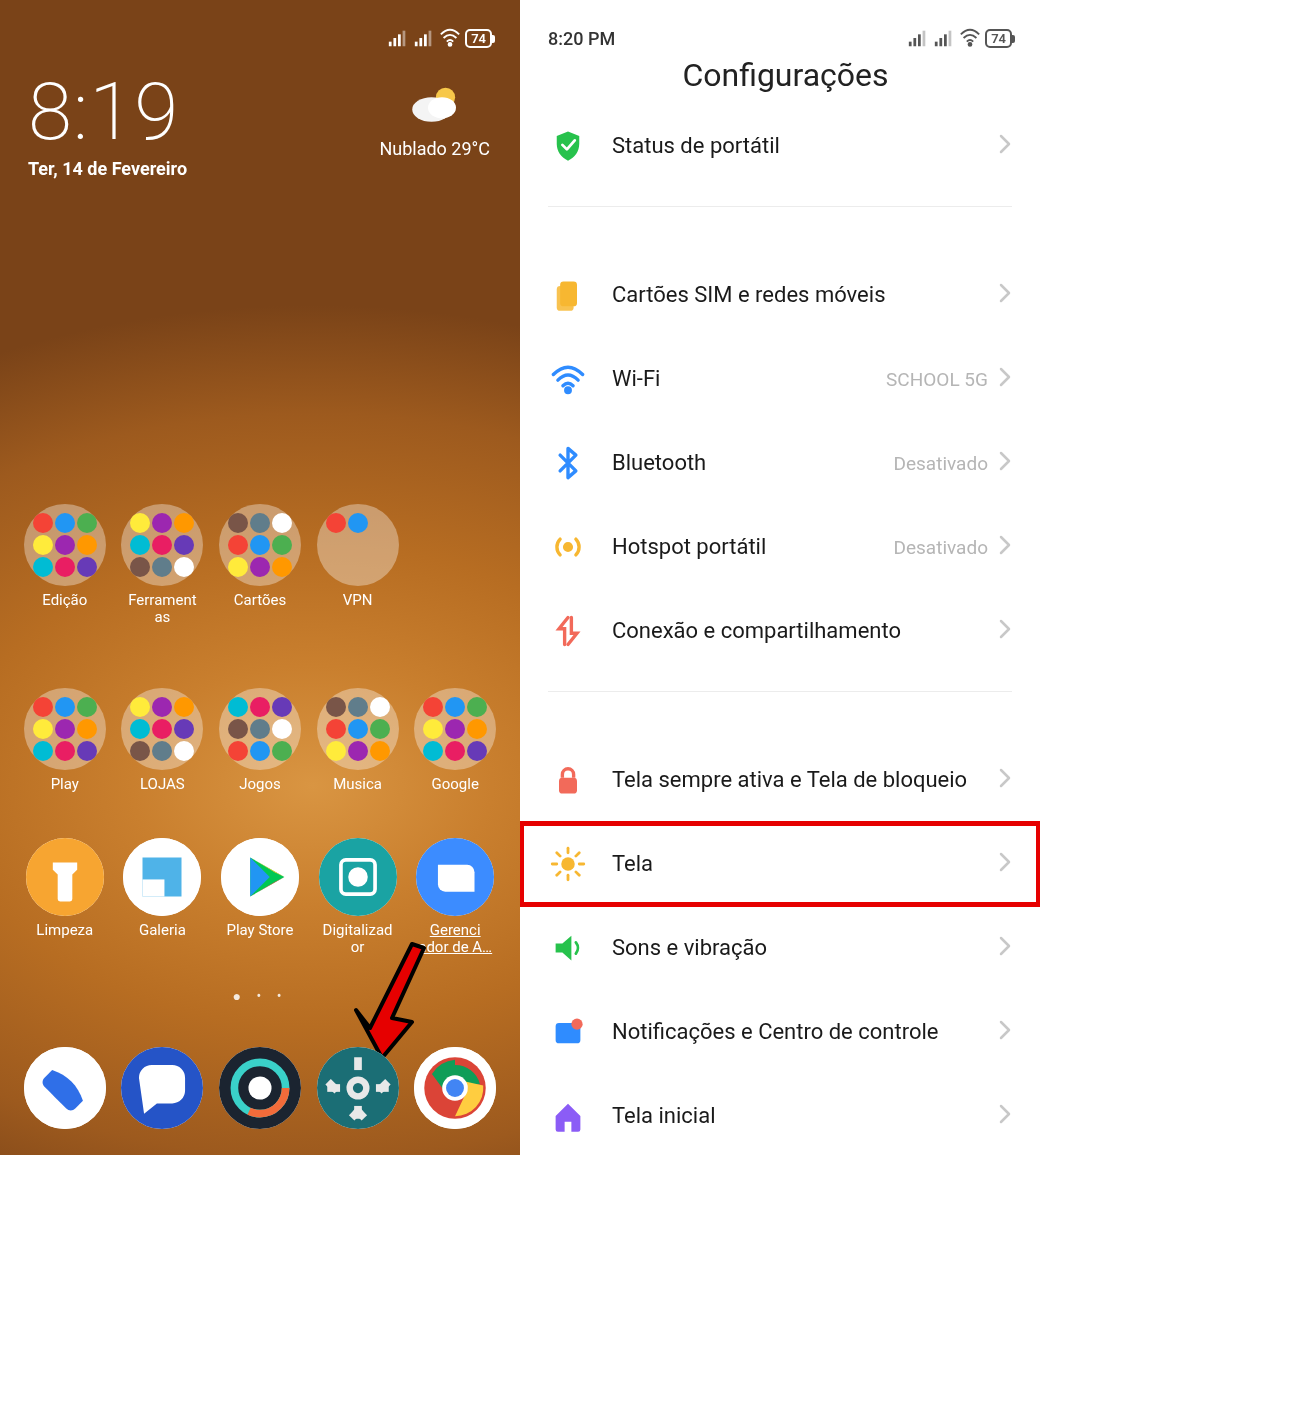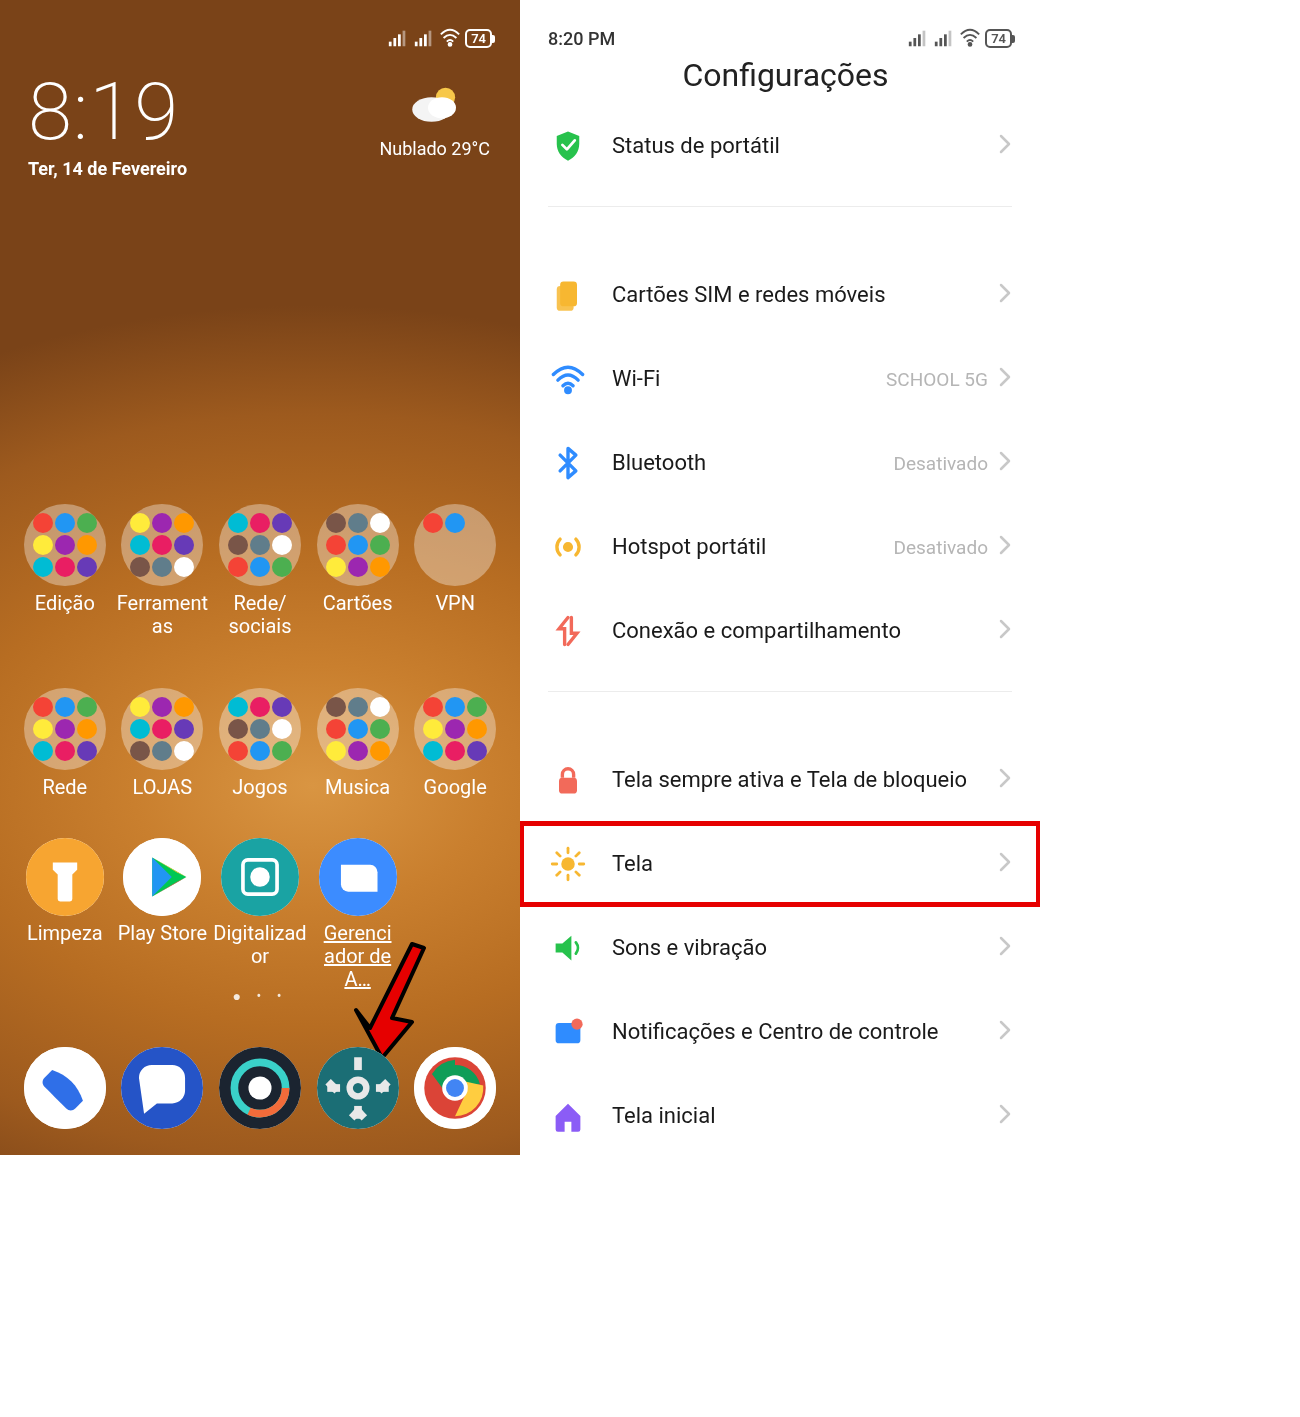--- a/index.html
+++ b/index.html
@@ -26,21 +26,21 @@
   .clock .date { font-size:18px; font-weight:700; margin-top:6px; }
   .weather { position:absolute; top:78px; right:30px; color:#fff; text-align:center; }
   .weather .wicon { width:56px; height:56px; margin:0 auto; }
   .weather .wtext { font-size:18px; margin-top:4px; }
   
   .grid { position:absolute; left:16px; right:16px; display:grid; grid-template-columns:repeat(5,1fr); column-gap:0; justify-items:center; }
   .row-folders1 { top:504px; }
   .row-folders2 { top:688px; }
   .row-apps { top:838px; }
   .cell { width:96px; text-align:center; color:#fff; position:relative; }
-  .cell .label { font-size:20px; margin-top:6px; line-height:1.15; min-height:36px; }
+  .cell .label { font-size:15px; margin-top:6px; line-height:1.15; min-height:36px; }
   .folder { width:82px; height:82px; border-radius:50%; background:rgba(255,255,255,.35); display:grid; grid-template-columns:repeat(3,1fr); grid-template-rows:repeat(3,1fr); padding:9px; gap:2px; margin:0 auto; }
   .folder .mini { width:100%; height:100%; border-radius:50%; }
   .appicon { width:78px; height:78px; border-radius:50%; background:#fff; margin:0 auto; display:flex; align-items:center; justify-content:center; font-size:42px; }
   .pager { position:absolute; top:988px; left:0; right:0; text-align:center; color:rgba(255,255,255,.85); font-size:14px; letter-spacing:6px; }
   .dock { position:absolute; bottom:26px; left:16px; right:16px; display:grid; grid-template-columns:repeat(5,1fr); justify-items:center; }
   .dock .appicon { width:82px; height:82px; }
   
   .arrow-annot { position:absolute; top:940px; left:352px; width:78px; height:120px; pointer-events:none; }
   
   .settings-title { width:100%; text-align:center; font-size:32px; margin-top:56px; color:#222; font-weight:400; }
@@ -127,145 +127,140 @@
             <div class="mini" style="background: rgb(103, 58, 183);"></div>
             <div class="mini" style="background: rgb(121, 85, 72);"></div>
             <div class="mini" style="background: rgb(96, 125, 139);"></div>
             <div class="mini" style="background: rgb(255, 255, 255);"></div>
           </div>
           <div class="label" style="white-space: pre-line;">Ferrament
 as</div>
         </div>
         <div class="cell">
           <div class="folder">
+            <div class="mini" style="background: rgb(121, 85, 72);"></div>
+            <div class="mini" style="background: rgb(96, 125, 139);"></div>
+            <div class="mini" style="background: rgb(255, 255, 255);"></div>
+            <div class="mini" style="background: rgb(244, 67, 54);"></div>
+            <div class="mini" style="background: rgb(33, 150, 243);"></div>
+            <div class="mini" style="background: rgb(76, 175, 80);"></div>
+            <div class="mini" style="background: rgb(255, 235, 59);"></div>
+            <div class="mini" style="background: rgb(156, 39, 176);"></div>
+            <div class="mini" style="background: rgb(255, 152, 0);"></div>
+          </div>
+          <div class="label" style="white-space: pre-line;">Cartões</div>
+        </div>
+        <div class="cell">
+          <div class="folder">
+            <div class="mini" style="background: rgb(244, 67, 54);"></div>
+            <div class="mini" style="background: rgb(33, 150, 243);"></div>
+            <div class="mini"></div>
+            <div class="mini"></div>
+            <div class="mini"></div>
+            <div class="mini"></div>
+            <div class="mini"></div>
+            <div class="mini"></div>
+            <div class="mini"></div>
+          </div>
+          <div class="label" style="white-space: pre-line;">VPN</div>
+        </div>
+      </div>
+
+    <div class="grid row-folders2" id="froB">
+        <div class="cell">
+          <div class="folder">
+            <div class="mini" style="background: rgb(244, 67, 54);"></div>
+            <div class="mini" style="background: rgb(33, 150, 243);"></div>
+            <div class="mini" style="background: rgb(76, 175, 80);"></div>
+            <div class="mini" style="background: rgb(255, 235, 59);"></div>
+            <div class="mini" style="background: rgb(156, 39, 176);"></div>
+            <div class="mini" style="background: rgb(255, 152, 0);"></div>
+            <div class="mini" style="background: rgb(0, 188, 212);"></div>
+            <div class="mini" style="background: rgb(233, 30, 99);"></div>
+            <div class="mini" style="background: rgb(103, 58, 183);"></div>
+          </div>
+          <div class="label" style="white-space: pre-line;">Play</div>
+        </div>
+        <div class="cell">
+          <div class="folder">
+            <div class="mini" style="background: rgb(255, 235, 59);"></div>
+            <div class="mini" style="background: rgb(156, 39, 176);"></div>
+            <div class="mini" style="background: rgb(255, 152, 0);"></div>
             <div class="mini" style="background: rgb(0, 188, 212);"></div>
             <div class="mini" style="background: rgb(233, 30, 99);"></div>
             <div class="mini" style="background: rgb(103, 58, 183);"></div>
             <div class="mini" style="background: rgb(121, 85, 72);"></div>
             <div class="mini" style="background: rgb(96, 125, 139);"></div>
             <div class="mini" style="background: rgb(255, 255, 255);"></div>
-            <div class="mini" style="background: rgb(244, 67, 54);"></div>
-            <div class="mini" style="background: rgb(33, 150, 243);"></div>
-            <div class="mini" style="background: rgb(76, 175, 80);"></div>
-          </div>
-          <div class="label" style="white-space: pre-line;">Rede/
-sociais</div>
-        </div>
-        <div class="cell">
-          <div class="folder">
-            <div class="mini" style="background: rgb(121, 85, 72);"></div>
-            <div class="mini" style="background: rgb(96, 125, 139);"></div>
-            <div class="mini" style="background: rgb(255, 255, 255);"></div>
-            <div class="mini" style="background: rgb(244, 67, 54);"></div>
-            <div class="mini" style="background: rgb(33, 150, 243);"></div>
-            <div class="mini" style="background: rgb(76, 175, 80);"></div>
-            <div class="mini" style="background: rgb(255, 235, 59);"></div>
-            <div class="mini" style="background: rgb(156, 39, 176);"></div>
-            <div class="mini" style="background: rgb(255, 152, 0);"></div>
-          </div>
-          <div class="label" style="white-space: pre-line;">Cartões</div>
-        </div>
-        <div class="cell">
-          <div class="folder">
-            <div class="mini" style="background: rgb(244, 67, 54);"></div>
-            <div class="mini" style="background: rgb(33, 150, 243);"></div>
-            <div class="mini"></div>
-            <div class="mini"></div>
-            <div class="mini"></div>
-            <div class="mini"></div>
-            <div class="mini"></div>
-            <div class="mini"></div>
-            <div class="mini"></div>
-          </div>
-          <div class="label" style="white-space: pre-line;">VPN</div>
-        </div>
-      </div>
-
-    <div class="grid row-folders2" id="froB">
-        <div class="cell">
-          <div class="folder">
-            <div class="mini" style="background: rgb(244, 67, 54);"></div>
-            <div class="mini" style="background: rgb(33, 150, 243);"></div>
-            <div class="mini" style="background: rgb(76, 175, 80);"></div>
-            <div class="mini" style="background: rgb(255, 235, 59);"></div>
-            <div class="mini" style="background: rgb(156, 39, 176);"></div>
-            <div class="mini" style="background: rgb(255, 152, 0);"></div>
-            <div class="mini" style="background: rgb(0, 188, 212);"></div>
-            <div class="mini" style="background: rgb(233, 30, 99);"></div>
-            <div class="mini" style="background: rgb(103, 58, 183);"></div>
-          </div>
-          <div class="label" style="white-space: pre-line;">Rede</div>
-        </div>
-        <div class="cell">
-          <div class="folder">
-            <div class="mini" style="background: rgb(255, 235, 59);"></div>
-            <div class="mini" style="background: rgb(156, 39, 176);"></div>
-            <div class="mini" style="background: rgb(255, 152, 0);"></div>
+          </div>
+          <div class="label" style="white-space: pre-line;">LOJAS</div>
+        </div>
+        <div class="cell">
+          <div class="folder">
             <div class="mini" style="background: rgb(0, 188, 212);"></div>
             <div class="mini" style="background: rgb(233, 30, 99);"></div>
             <div class="mini" style="background: rgb(103, 58, 183);"></div>
             <div class="mini" style="background: rgb(121, 85, 72);"></div>
             <div class="mini" style="background: rgb(96, 125, 139);"></div>
             <div class="mini" style="background: rgb(255, 255, 255);"></div>
-          </div>
-          <div class="label" style="white-space: pre-line;">LOJAS</div>
-        </div>
-        <div class="cell">
-          <div class="folder">
+            <div class="mini" style="background: rgb(244, 67, 54);"></div>
+            <div class="mini" style="background: rgb(33, 150, 243);"></div>
+            <div class="mini" style="background: rgb(76, 175, 80);"></div>
+          </div>
+          <div class="label" style="white-space: pre-line;">Jogos</div>
+        </div>
+        <div class="cell">
+          <div class="folder">
+            <div class="mini" style="background: rgb(121, 85, 72);"></div>
+            <div class="mini" style="background: rgb(96, 125, 139);"></div>
+            <div class="mini" style="background: rgb(255, 255, 255);"></div>
+            <div class="mini" style="background: rgb(244, 67, 54);"></div>
+            <div class="mini" style="background: rgb(33, 150, 243);"></div>
+            <div class="mini" style="background: rgb(76, 175, 80);"></div>
+            <div class="mini" style="background: rgb(255, 235, 59);"></div>
+            <div class="mini" style="background: rgb(156, 39, 176);"></div>
+            <div class="mini" style="background: rgb(255, 152, 0);"></div>
+          </div>
+          <div class="label" style="white-space: pre-line;">Musica</div>
+        </div>
+        <div class="cell">
+          <div class="folder">
+            <div class="mini" style="background: rgb(244, 67, 54);"></div>
+            <div class="mini" style="background: rgb(33, 150, 243);"></div>
+            <div class="mini" style="background: rgb(76, 175, 80);"></div>
+            <div class="mini" style="background: rgb(255, 235, 59);"></div>
+            <div class="mini" style="background: rgb(156, 39, 176);"></div>
+            <div class="mini" style="background: rgb(255, 152, 0);"></div>
             <div class="mini" style="background: rgb(0, 188, 212);"></div>
             <div class="mini" style="background: rgb(233, 30, 99);"></div>
             <div class="mini" style="background: rgb(103, 58, 183);"></div>
-            <div class="mini" style="background: rgb(121, 85, 72);"></div>
-            <div class="mini" style="background: rgb(96, 125, 139);"></div>
-            <div class="mini" style="background: rgb(255, 255, 255);"></div>
-            <div class="mini" style="background: rgb(244, 67, 54);"></div>
-            <div class="mini" style="background: rgb(33, 150, 243);"></div>
-            <div class="mini" style="background: rgb(76, 175, 80);"></div>
-          </div>
-          <div class="label" style="white-space: pre-line;">Jogos</div>
-        </div>
-        <div class="cell">
-          <div class="folder">
-            <div class="mini" style="background: rgb(121, 85, 72);"></div>
-            <div class="mini" style="background: rgb(96, 125, 139);"></div>
-            <div class="mini" style="background: rgb(255, 255, 255);"></div>
-            <div class="mini" style="background: rgb(244, 67, 54);"></div>
-            <div class="mini" style="background: rgb(33, 150, 243);"></div>
-            <div class="mini" style="background: rgb(76, 175, 80);"></div>
-            <div class="mini" style="background: rgb(255, 235, 59);"></div>
-            <div class="mini" style="background: rgb(156, 39, 176);"></div>
-            <div class="mini" style="background: rgb(255, 152, 0);"></div>
-          </div>
-          <div class="label" style="white-space: pre-line;">Musica</div>
-        </div>
-        <div class="cell">
-          <div class="folder">
-            <div class="mini" style="background: rgb(244, 67, 54);"></div>
-            <div class="mini" style="background: rgb(33, 150, 243);"></div>
-            <div class="mini" style="background: rgb(76, 175, 80);"></div>
-            <div class="mini" style="background: rgb(255, 235, 59);"></div>
-            <div class="mini" style="background: rgb(156, 39, 176);"></div>
-            <div class="mini" style="background: rgb(255, 152, 0);"></div>
-            <div class="mini" style="background: rgb(0, 188, 212);"></div>
-            <div class="mini" style="background: rgb(233, 30, 99);"></div>
-            <div class="mini" style="background: rgb(103, 58, 183);"></div>
           </div>
           <div class="label" style="white-space: pre-line;">Google</div>
         </div>
       </div>
 
     <div class="grid row-apps" id="appsRow">
         <div class="cell">
           <div class="appicon">
             <svg viewBox="0 0 64 64">
               <circle cx="32" cy="32" r="32" fill="#f7a531"></circle>
               <path d="M22 20h20v6l-4 4v20a2 2 0 0 1-2 2h-8a2 2 0 0 1-2-2V30l-4-4z" fill="#fff"></path>
             </svg>
           </div>
           <div class="label" style="white-space: pre-line;">Limpeza</div>
+        </div>
+        <div class="cell">
+          <div class="appicon">
+            <svg viewBox="0 0 64 64">
+              <circle cx="32" cy="32" r="32" fill="#fff"></circle>
+              <rect x="16" y="16" width="32" height="32" fill="#4fb3e8"></rect>
+              <rect x="16" y="34" width="18" height="14" fill="#fff"></rect>
+            </svg>
+          </div>
+          <div class="label" style="white-space: pre-line;">Galeria</div>
         </div>
         <div class="cell">
           <div class="appicon">
             <svg viewBox="0 0 64 64">
               <circle cx="32" cy="32" r="32" fill="#fff"></circle>
               <polygon points="24,16 24,48 52,32" fill="#00c853"></polygon>
               <polygon points="24,16 44,28 52,32" fill="#ffca28"></polygon>
               <polygon points="24,48 44,36 52,32" fill="#f44336"></polygon>
               <polygon points="24,16 24,48 40,32" fill="#2196f3"></polygon>
             </svg>

